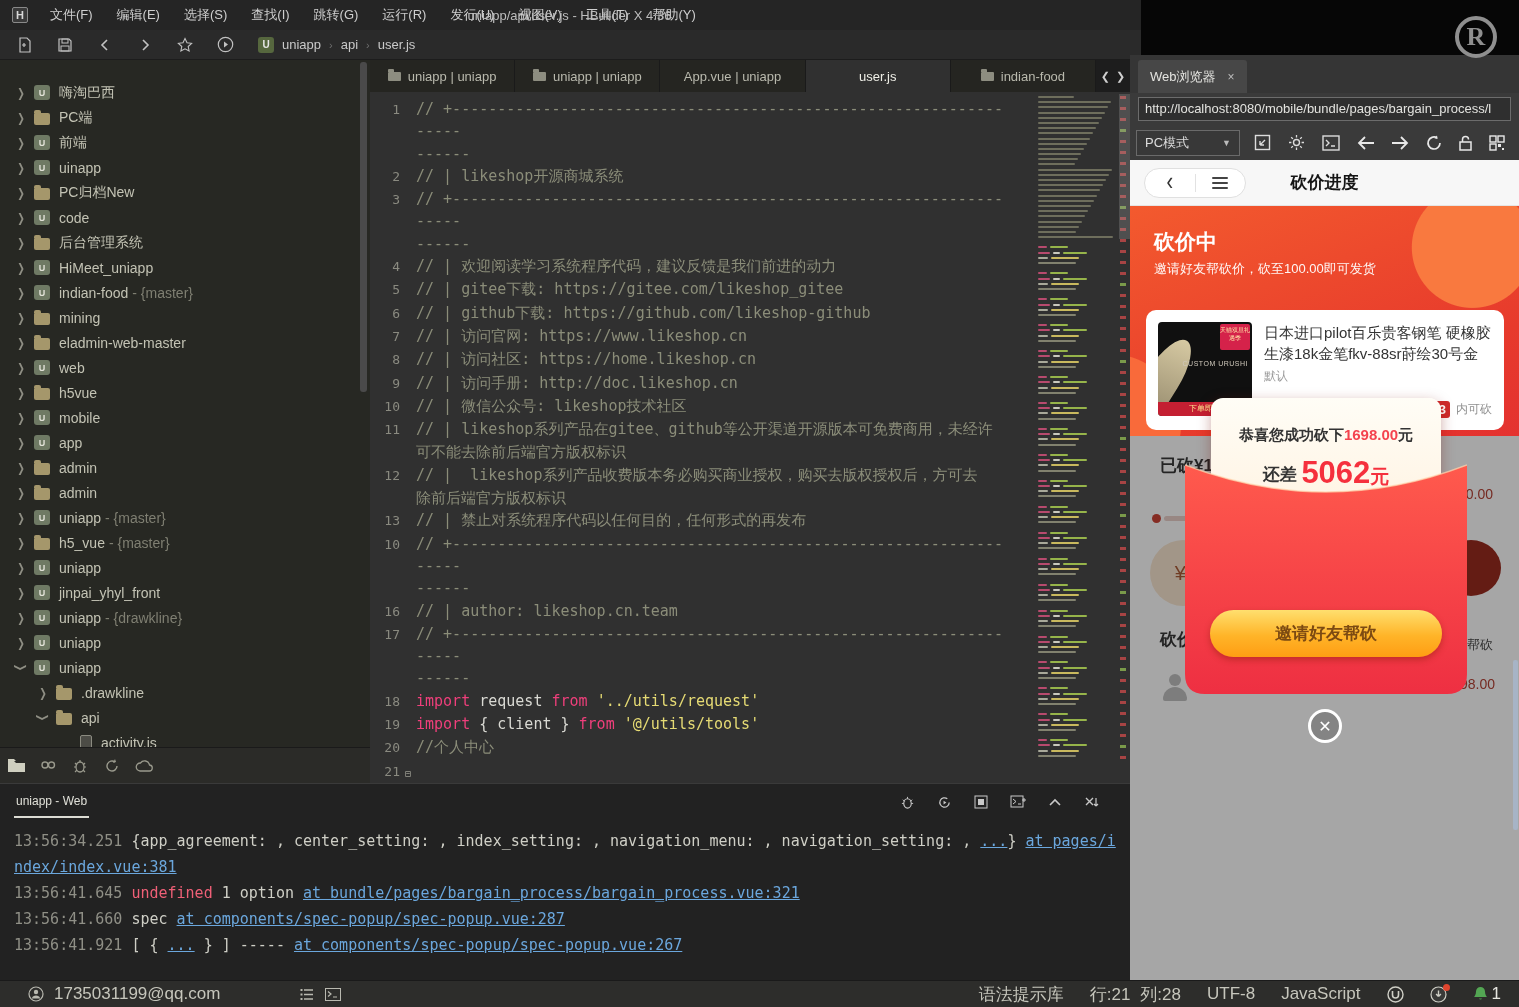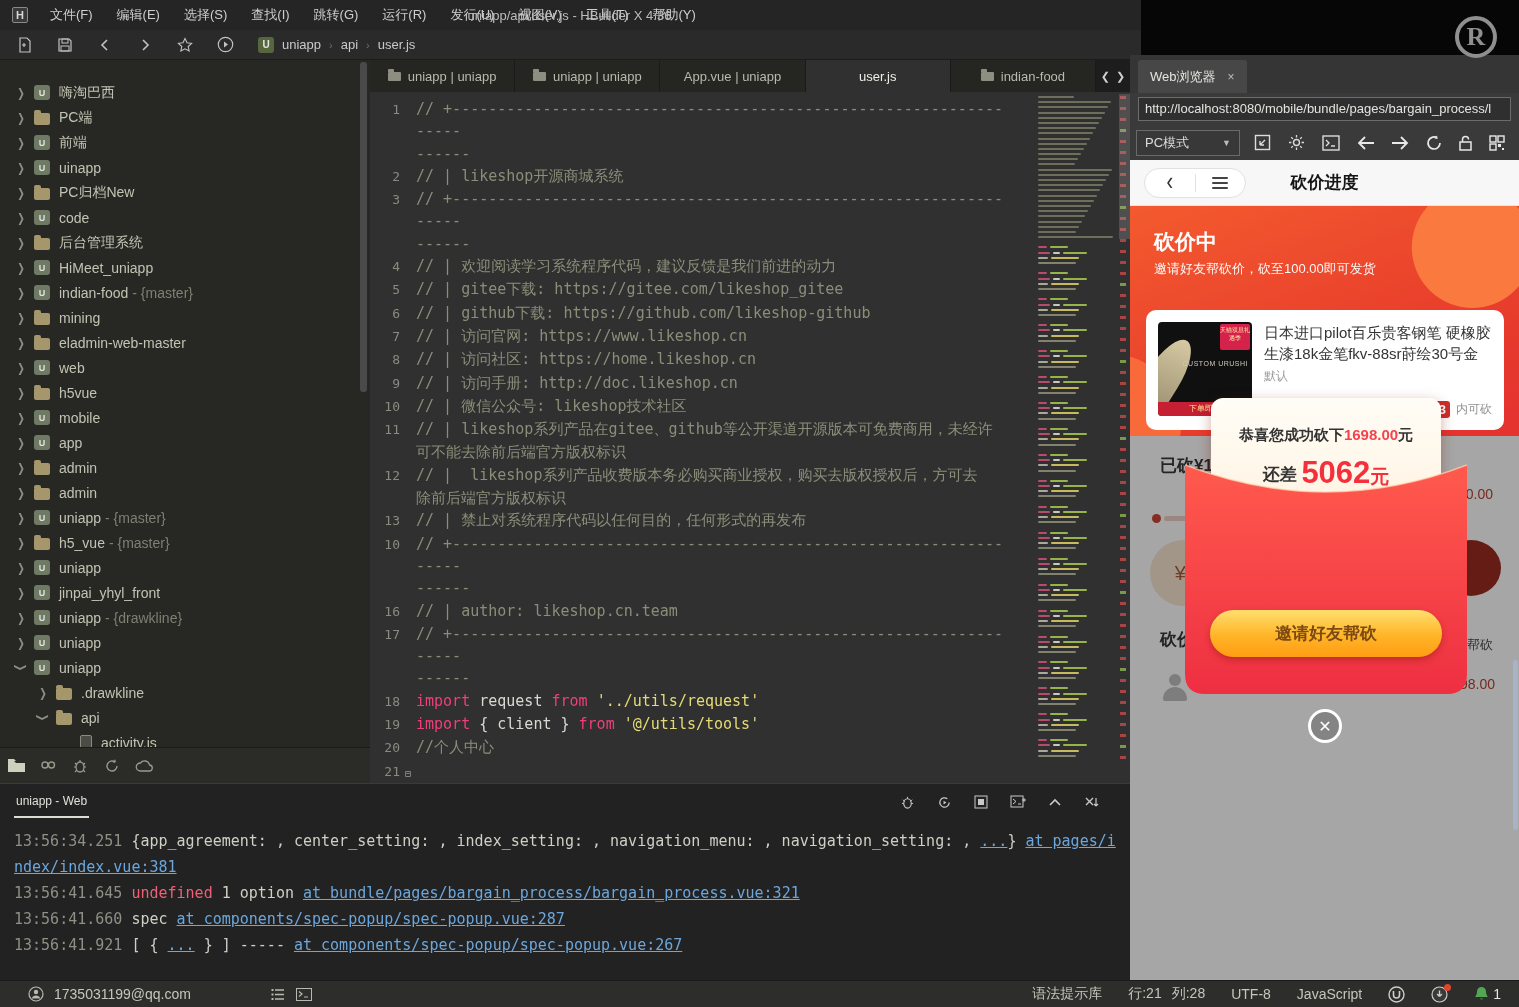--- a/index.html
+++ b/index.html
@@ -84,21 +84,21 @@
   .con-icons { margin-left:auto; display:flex; gap:22px; color:#c9c9c9; align-items:center; padding-right:16px; }
   .con-body { padding:8px 14px 0 14px; font-family:"DejaVu Sans Mono","Liberation Mono",monospace; font-size:15px;
     line-height:26px; color:#cfcfc6; }
   .con-line { white-space:pre-wrap; word-break:break-all; }
   .c-time { color:#8f8f86; }
   .c-err { color:#ef6077; }
   .c-link { color:#6ba7dd; text-decoration:underline; cursor:pointer; }
 
   
   .statusbar { position:absolute; left:0; top:980px; width:1519px; height:27px; background:#2d2d2b; border-top:1px solid #1a1a1a;
-    display:flex; align-items:center; color:#c6c6bc; font-size:14px; z-index:70; }
+    display:flex; align-items:center; color:#c6c6bc; font-size:17px; z-index:70; }
   .sb-left { display:flex; align-items:center; gap:10px; margin-left:28px; }
   .sb-right { margin-left:auto; display:flex; align-items:center; gap:26px; margin-right:18px; }
   .sb-ico { display:flex; align-items:center; }
   .bell-badge { color:#e6e6e0; margin-left:4px; }
 
   
   .browser { position:absolute; left:1130px; top:55px; width:389px; height:925px; background:#333333; z-index:40; }
   .b-tabrow { height:38px; background:#353535; display:flex; align-items:flex-end; }
   .b-tab { height:33px; background:#474747; color:#e4e4e0; font-size:13px; display:flex; align-items:center;
     padding:0 12px; gap:12px; margin-left:8px; border-radius:3px 3px 0 0; }

